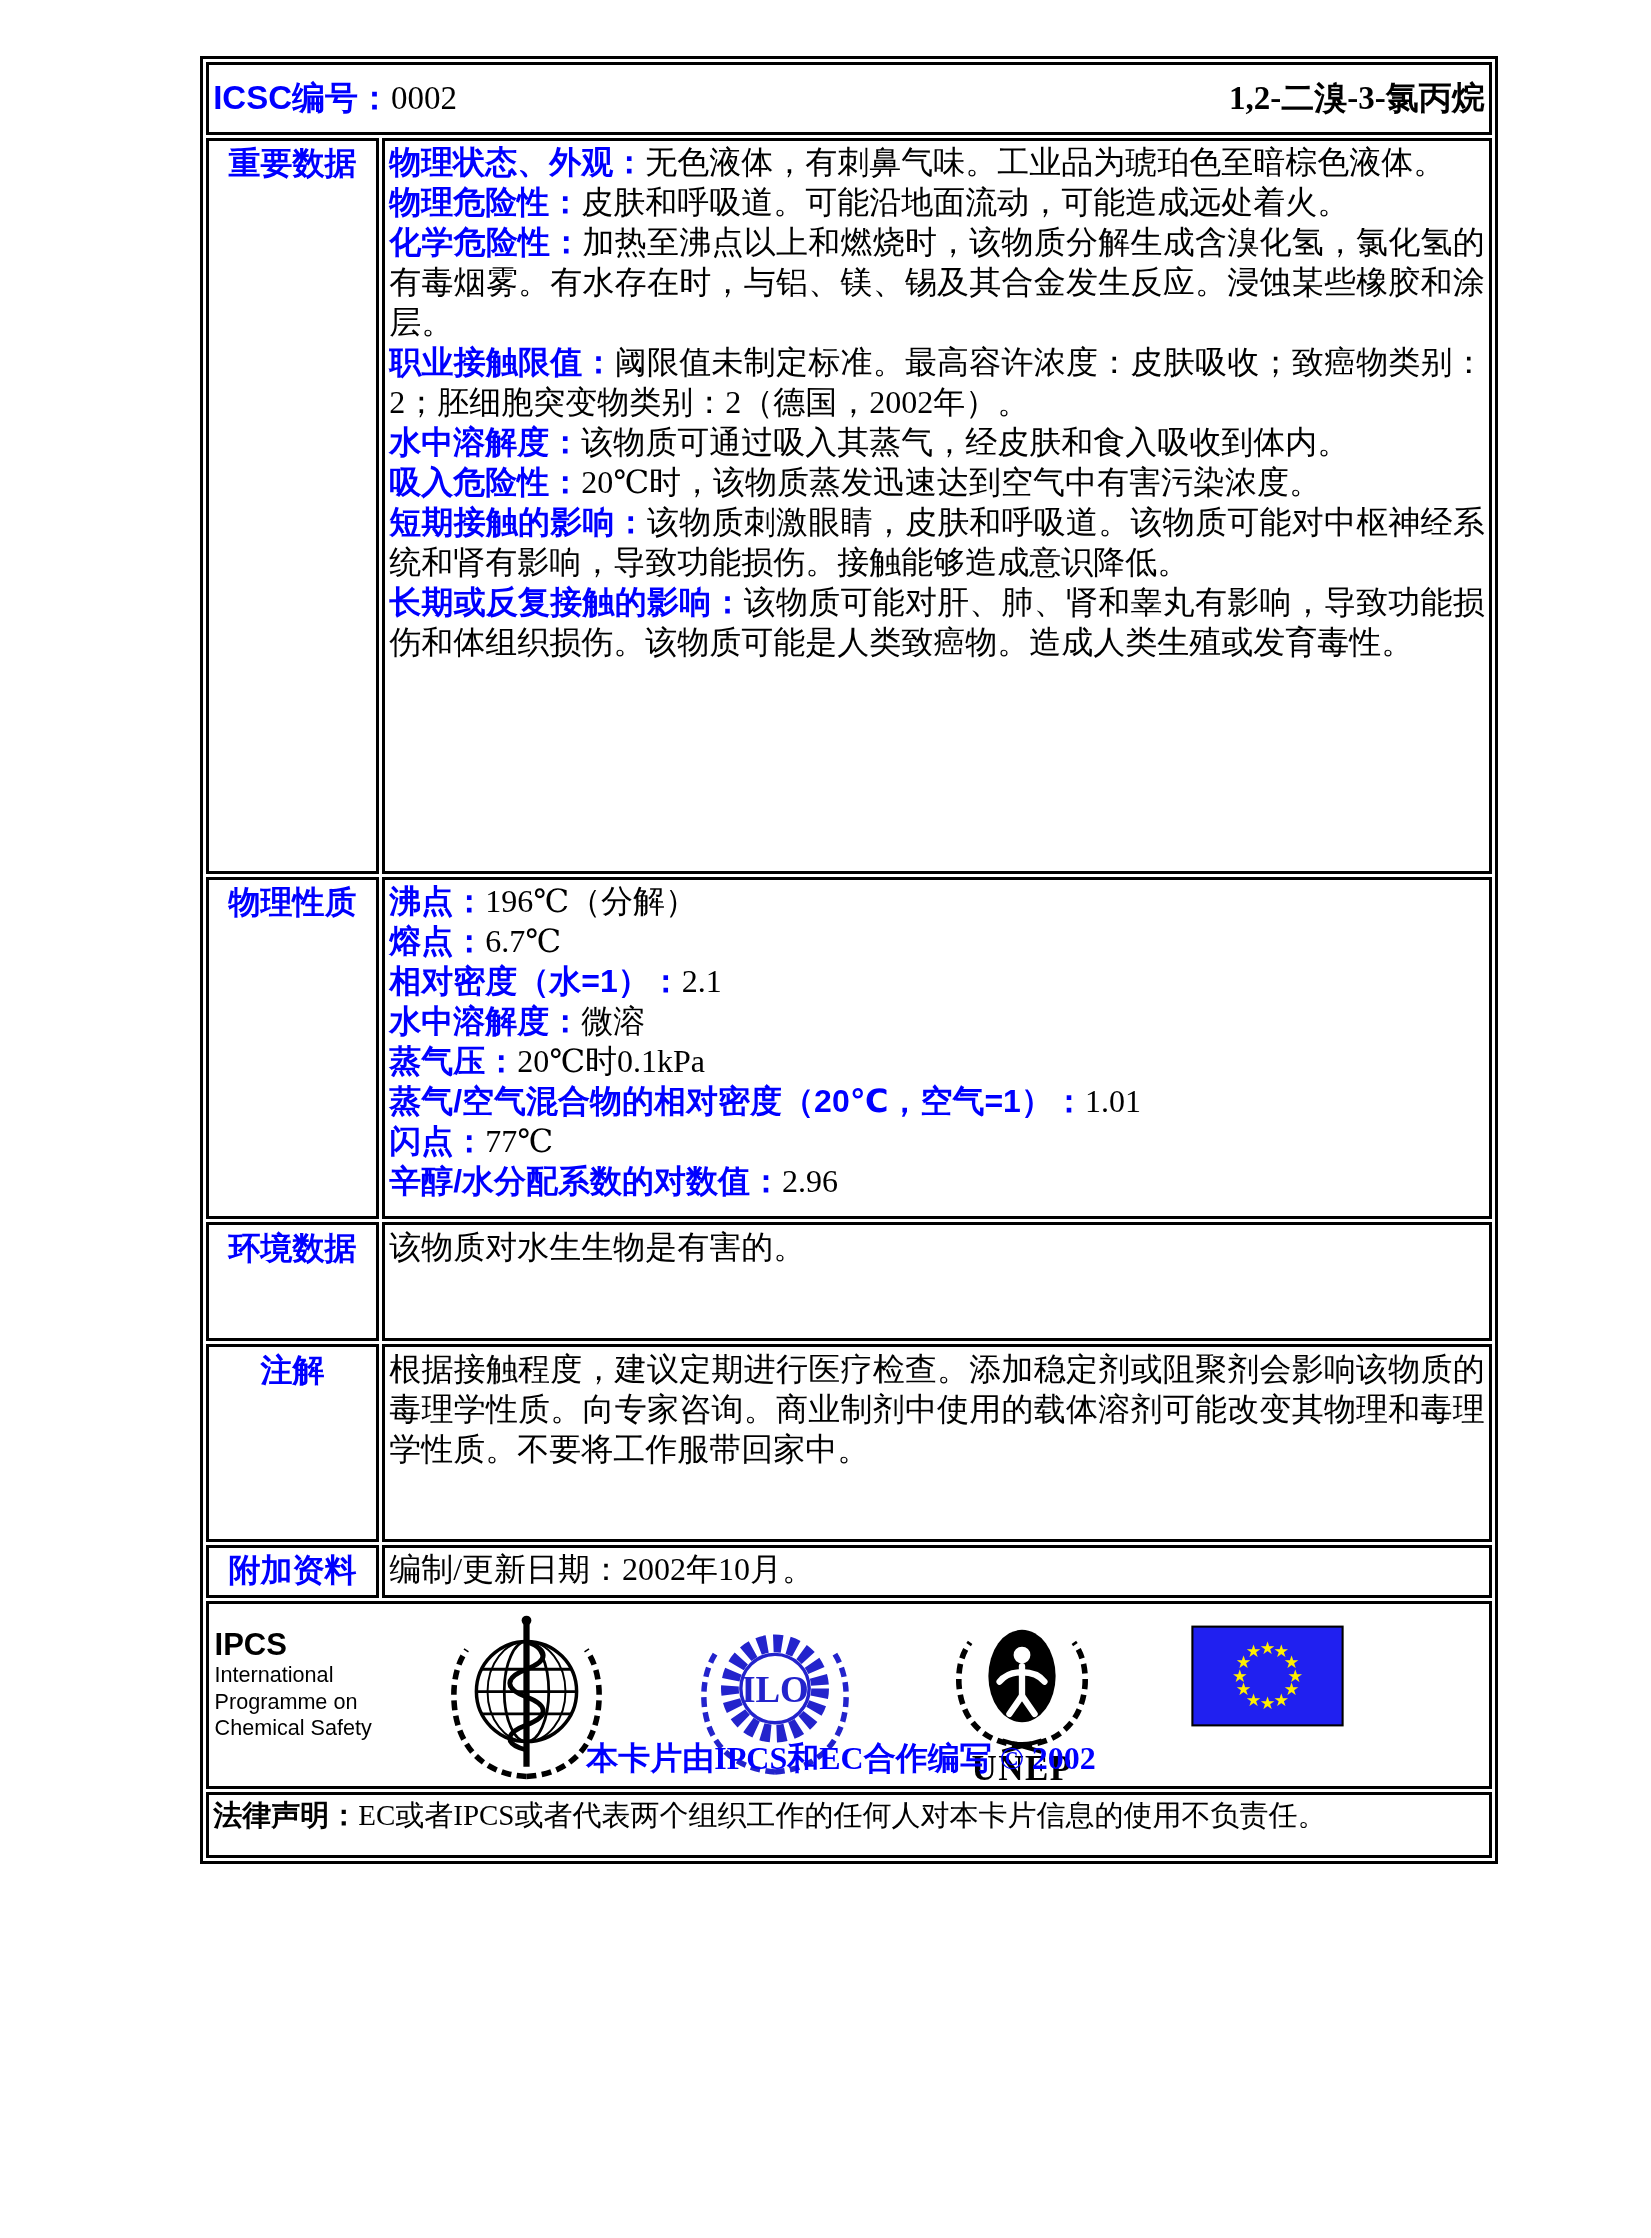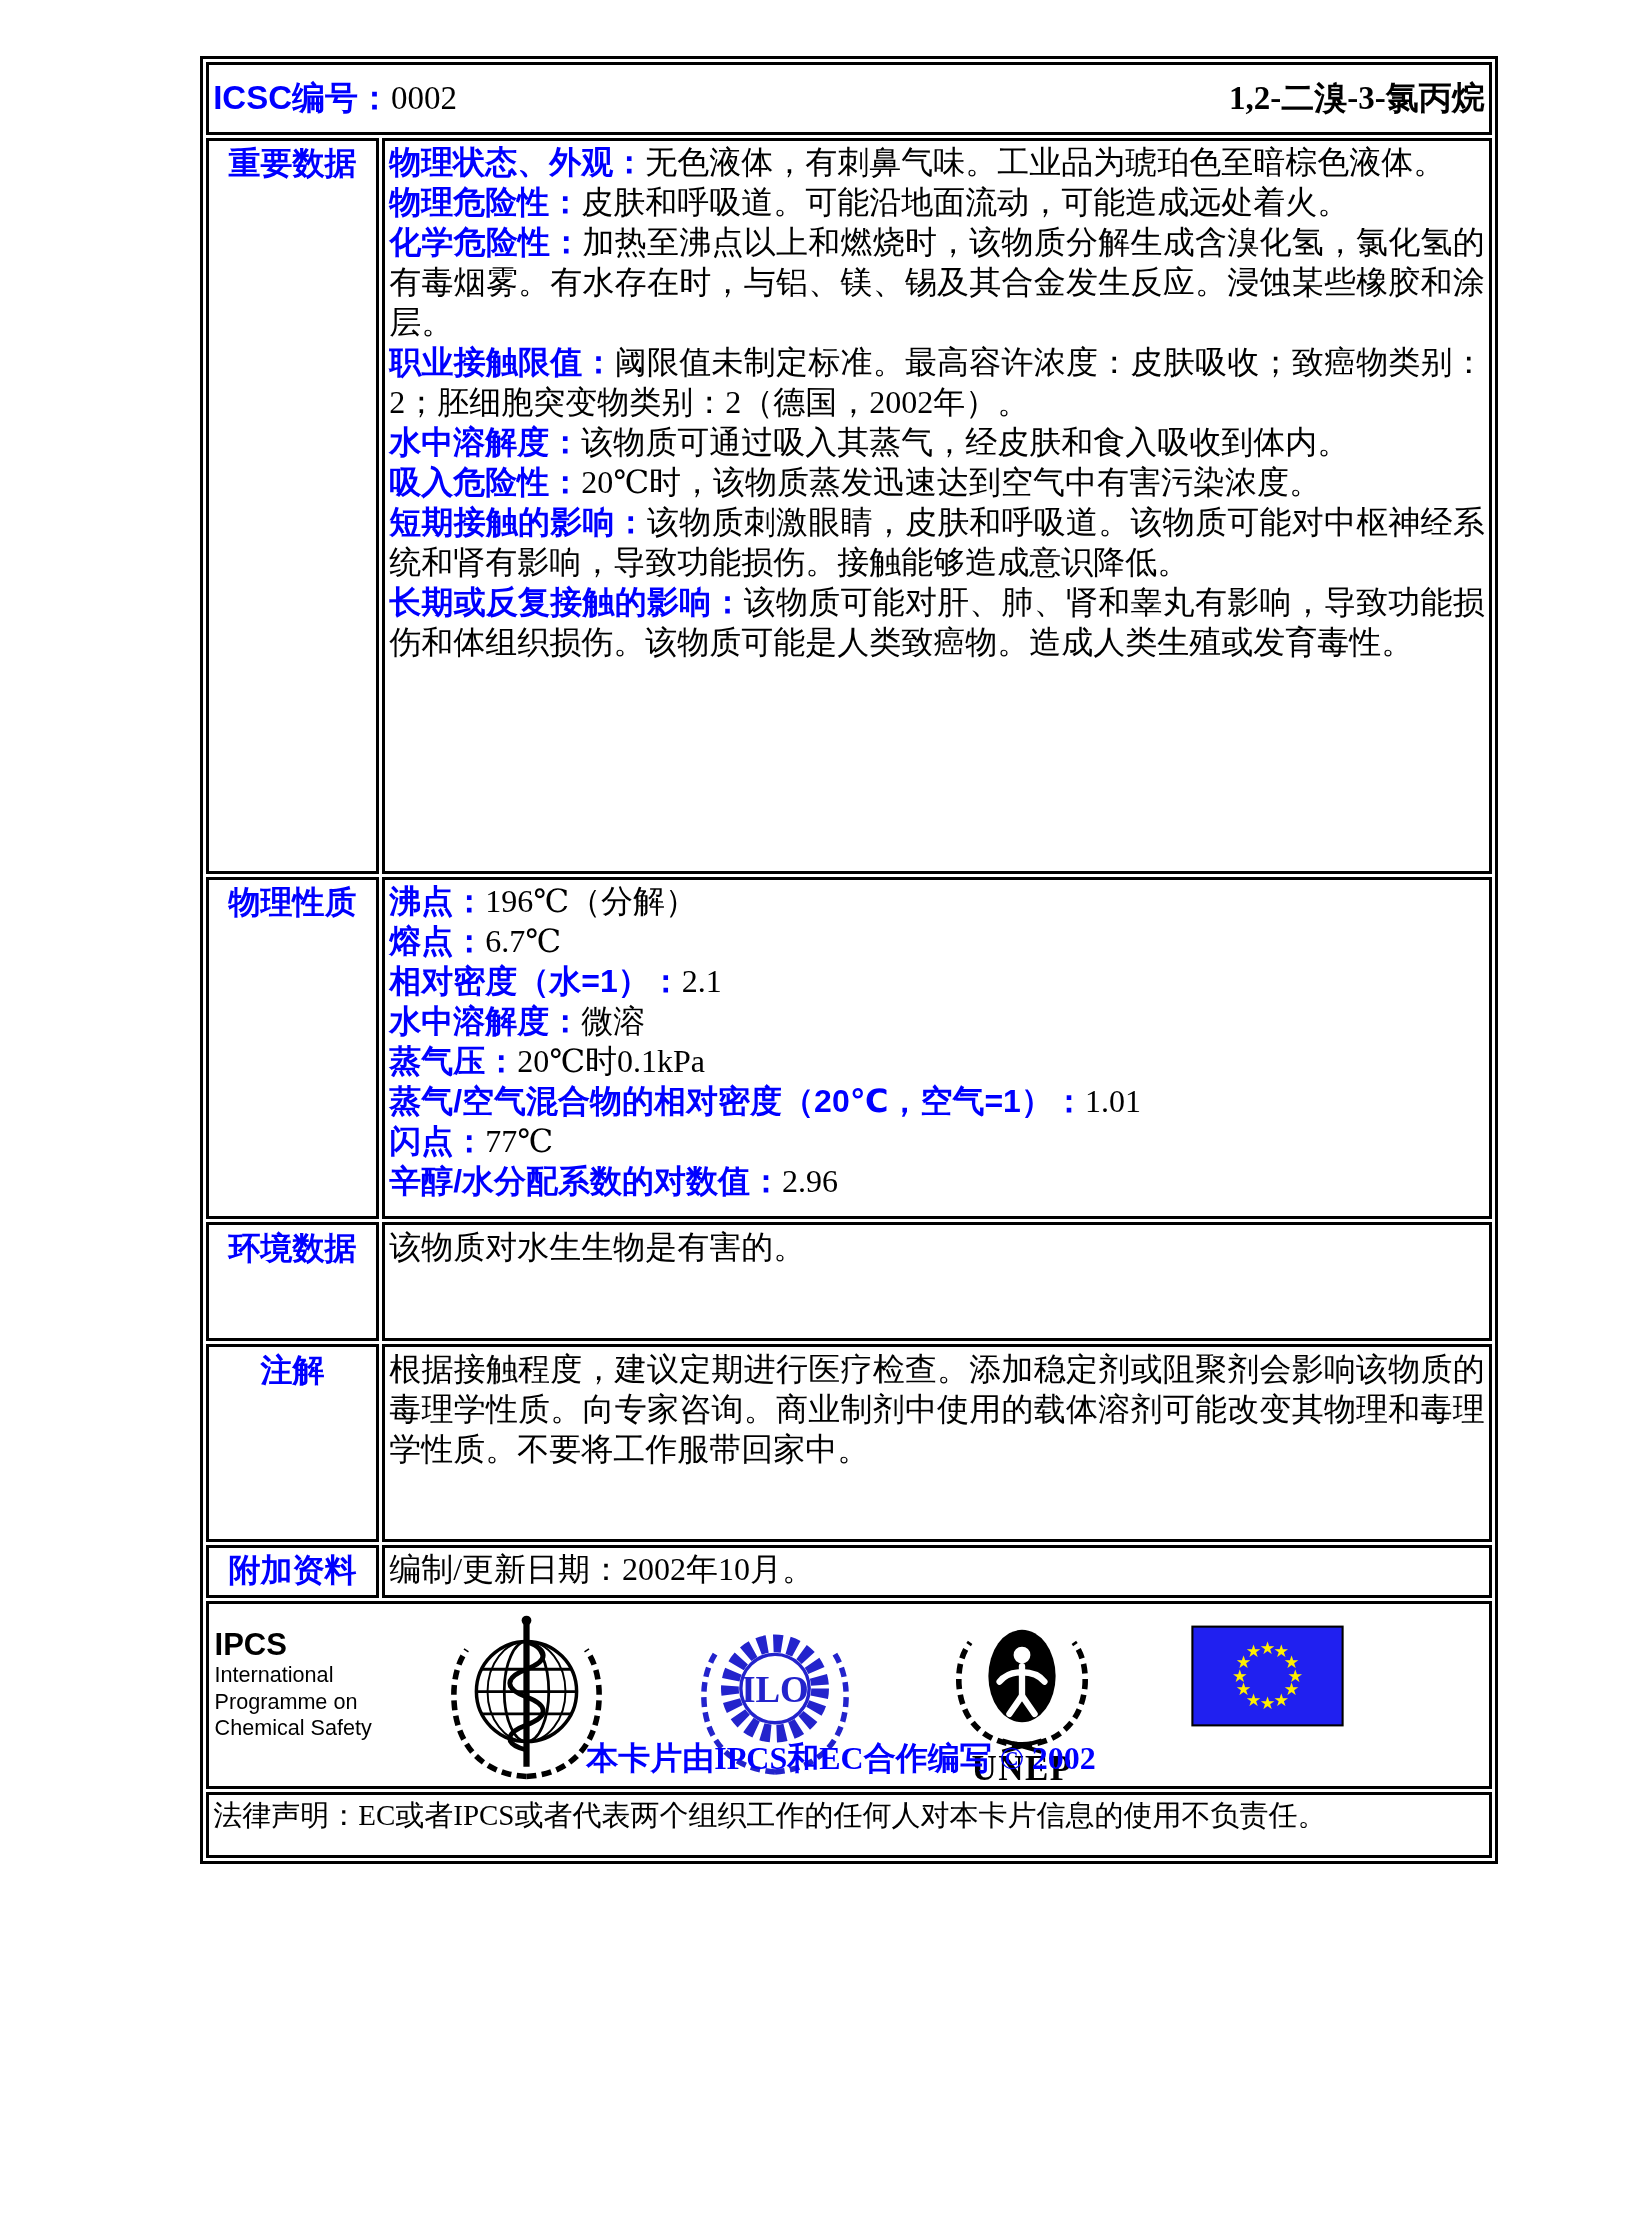--- a/index.html
+++ b/index.html
@@ -58,21 +58,21 @@
   .logo-ilo{position:absolute;left:480px;top:7px;}
   .logo-unep{position:absolute;left:720px;top:1.4px;}
   .logo-eu{position:absolute;left:978px;top:19.5px;}
   .coop-caption{
     position:absolute;left:0;right:16px;bottom:4.2px;text-align:center;
     color:#0000ff;font-weight:bold;font-size:32px;
     font-family:"Liberation Serif","DejaVu Serif",serif;
   }
   td.legal-cell{font-size:29px;line-height:36px;vertical-align:middle;}
   .legal-lbl{
-    color:#000;font-weight:normal;
+    color:#000;font-weight:bold;
     font-family:"Liberation Sans","DejaVu Sans",sans-serif;
   }
 </style>
 </head>
 <body>
 
 <div class="card">
 
 
   <table class="card-table">

